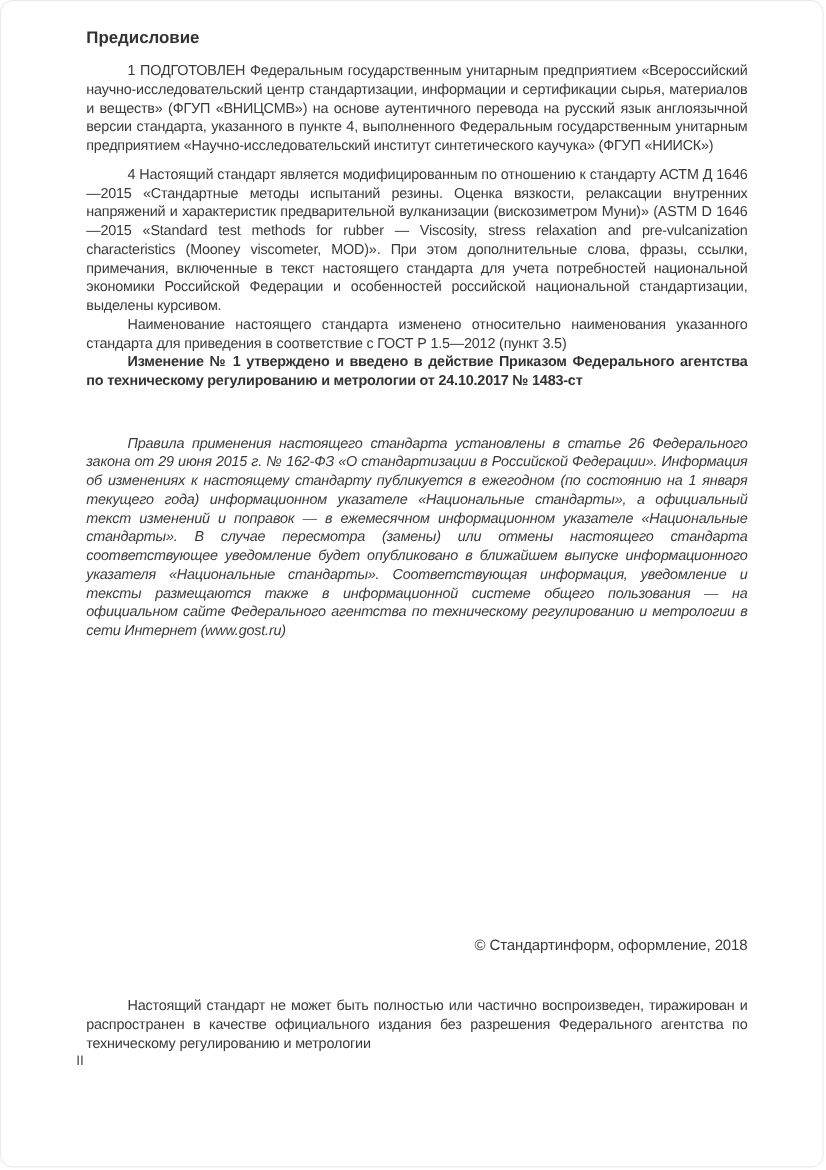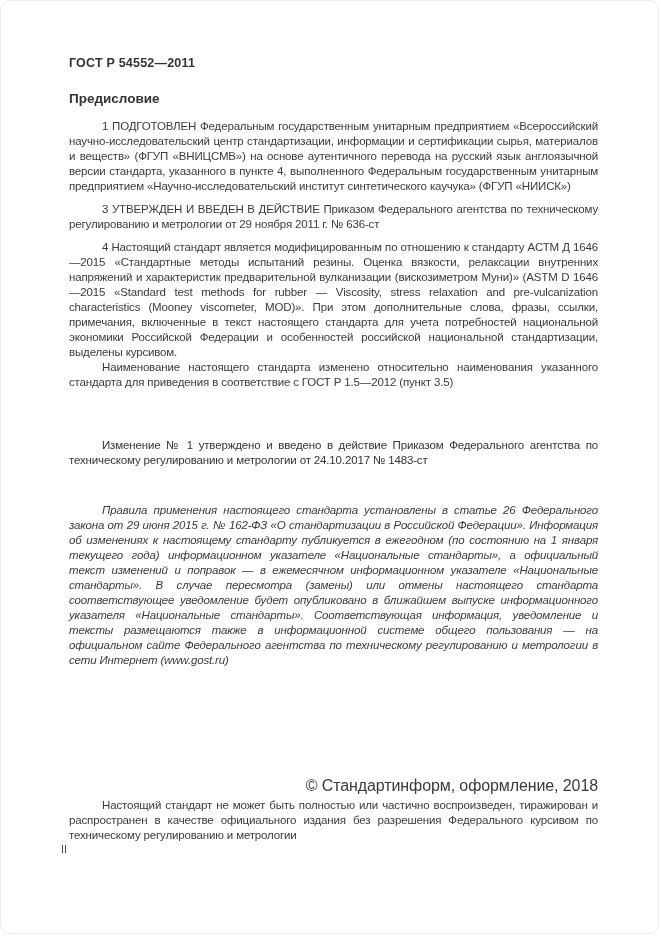--- a/index.html
+++ b/index.html
@@ -46,32 +46,32 @@
   p.body {
     margin: 8px 0 0 0;
     font-size: 11.5px;
     line-height: 15px;
     letter-spacing: -0.15px;
     text-align: justify;
     text-indent: 33px;
   }
   p.first-clause { margin-top: 13px; }
   p.no-gap { margin-top: 0; }
-  p.bold { font-weight: normal; color: #333333; margin-top: 48px; }
+  p.bold { font-weight: bold; color: #333333; }
   p.legal {
     margin-top: 35px;
     font-style: italic;
   }
   .copyright-line {
     position: absolute;
-    top: 776px;
+    top: 748px;
     left: 68px;
     right: 60px;
     text-align: right;
-    font-size: 16px;
+    font-size: 12px;
     color: #3a3a3a;
     letter-spacing: -0.1px;
   }
   .reproduction {
     position: absolute;
     top: 797px;
     left: 68px;
     right: 60px;
     font-size: 11.5px;
     line-height: 15px;
@@ -87,39 +87,37 @@
     font-size: 11px;
     color: #4a4a4a;
   }
 </style>
 </head>
 <body>
 
 <div class="page">
   <div class="content">
 
-    <div class="doc-code">ГОСТ Р 54552—2011</div>
 
     <div class="fw-title">Предисловие</div>
 
     <p class="body first-clause">1 ПОДГОТОВЛЕН Федеральным государственным унитарным предприятием «Всероссийский научно-исследовательский центр стандартизации, информации и сертификации сырья, материалов и веществ» (ФГУП «ВНИЦСМВ») на основе аутентичного перевода на русский язык англоязычной версии стандарта, указанного в пункте 4, выполненного Федеральным государственным унитарным предприятием «Научно-исследовательский институт синтетического каучука» (ФГУП «НИИСК»)</p>
 
 
-    <p class="body">3 УТВЕРЖДЕН И ВВЕДЕН В ДЕЙСТВИЕ Приказом Федерального агентства по техническому регулированию и метрологии от 29 ноября 2011 г. № 636-ст</p>
 
     <p class="body">4 Настоящий стандарт является модифицированным по отношению к стандарту АСТМ Д 1646—2015 «Стандартные методы испытаний резины. Оценка вязкости, релаксации внутренних напряжений и характеристик предварительной вулканизации (вискозиметром Муни)» (ASTM D 1646—2015 «Standard test methods for rubber — Viscosity, stress relaxation and pre-vulcanization characteristics (Mooney viscometer, MOD)». При этом дополнительные слова, фразы, ссылки, примечания, включенные в текст настоящего стандарта для учета потребностей национальной экономики Российской Федерации и особенностей российской национальной стандартизации, выделены курсивом.</p>
 
     <p class="body no-gap">Наименование настоящего стандарта изменено относительно наименования указанного стандарта для приведения в соответствие с ГОСТ Р 1.5—2012 (пункт 3.5)</p>
 
 
 
     <p class="body no-gap bold">Изменение № 1 утверждено и введено в действие Приказом Федерального агентства по техническому регулированию и метрологии от 24.10.2017 № 1483-ст</p>
 
     <p class="body legal">Правила применения настоящего стандарта установлены в статье 26 Федерального закона от 29 июня 2015 г. № 162-ФЗ «О стандартизации в Российской Федерации». Информация об изменениях к настоящему стандарту публикуется в ежегодном (по состоянию на 1 января текущего года) информационном указателе «Национальные стандарты», а официальный текст изменений и поправок — в ежемесячном информационном указателе «Национальные стандарты». В случае пересмотра (замены) или отмены настоящего стандарта соответствующее уведомление будет опубликовано в ближайшем выпуске информационного указателя «Национальные стандарты». Соответствующая информация, уведомление и тексты размещаются также в информационной системе общего пользования — на официальном сайте Федерального агентства по техническому регулированию и метрологии в сети Интернет (www.gost.ru)</p>
 
   </div>
 
   <div class="copyright-line">© Стандартинформ, оформление, 2018</div>
 
-  <p class="reproduction">Настоящий стандарт не может быть полностью или частично воспроизведен, тиражирован и распространен в качестве официального издания без разрешения Федерального курсивом по техническому регулированию и метрологии</p>
+  <p class="reproduction">Настоящий стандарт не может быть полностью или частично воспроизведен, тиражирован и распространен в качестве официального издания без разрешения Федерального агентства по техническому регулированию и метрологии</p>
 
   <div class="page-number">II</div>
 </div>
 
 </body></html>

